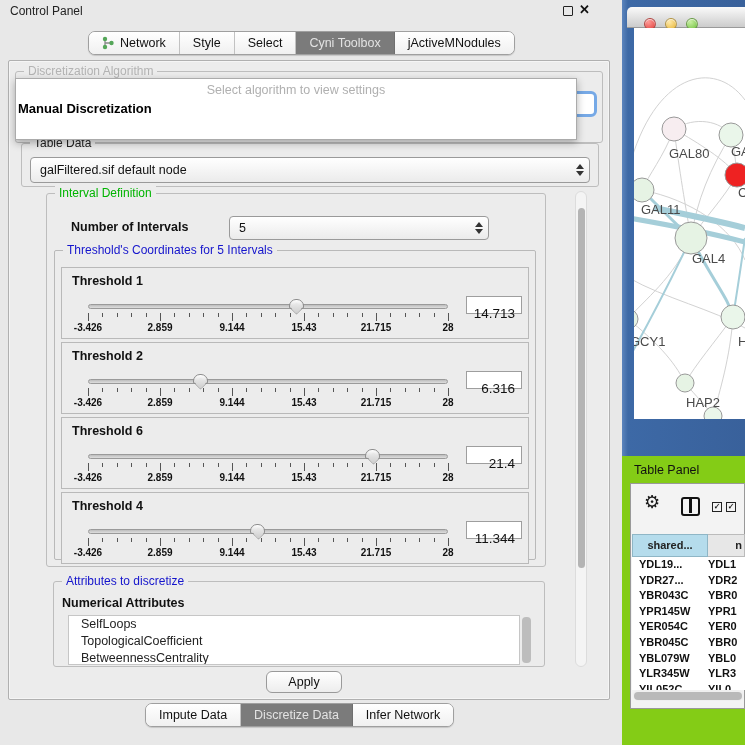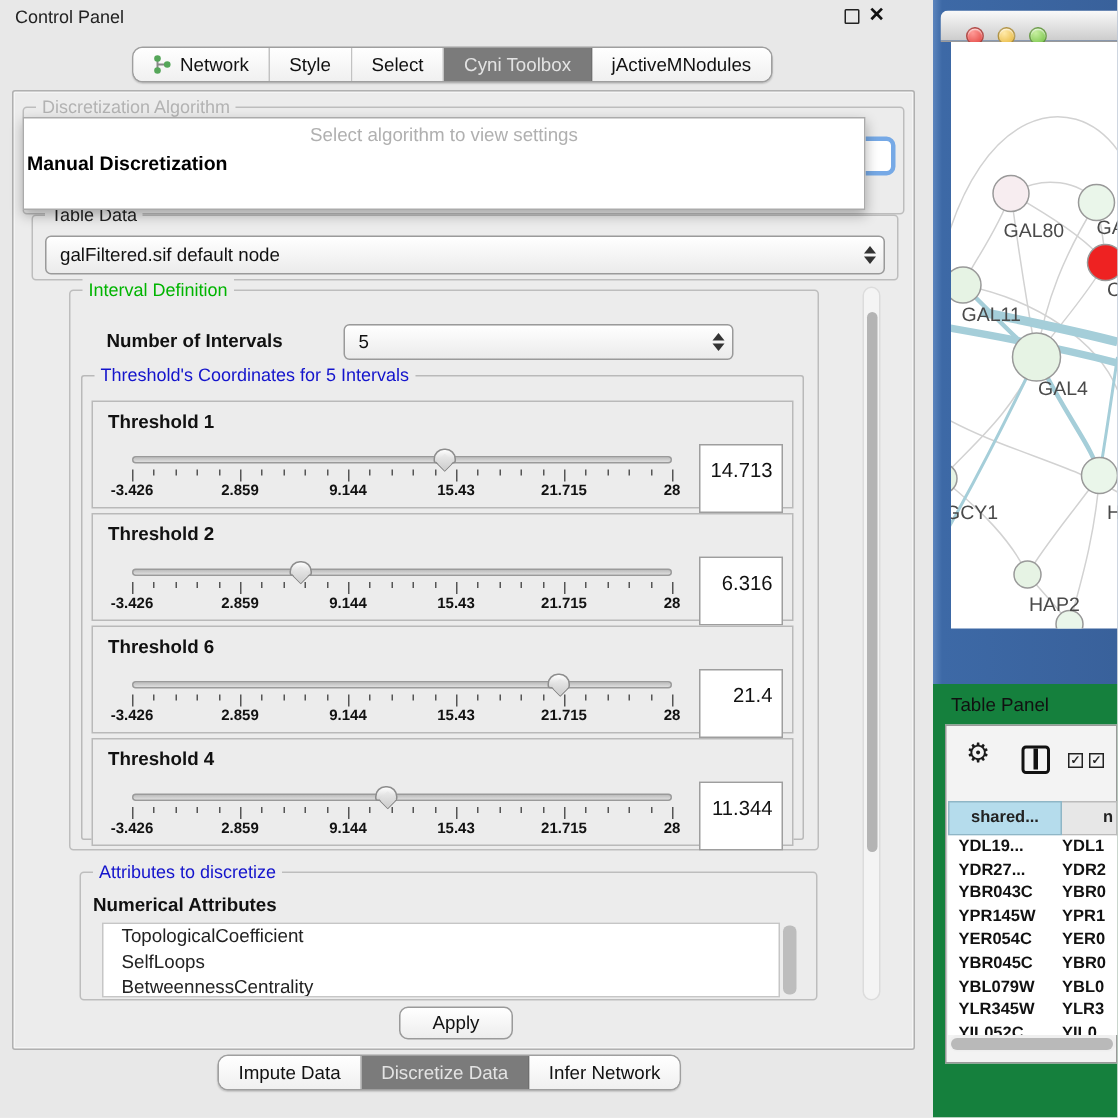--- a/index.html
+++ b/index.html
@@ -65,21 +65,21 @@
   .thumb { position:absolute; top:-1px; width:15px; height:10px; margin-left:-7px;
            background:linear-gradient(#fefefe,#d6d6d6); border:1px solid #8d8d8d; border-radius:7px 7px 2px 2px; z-index:2; }
   .thumb::after { content:""; position:absolute; left:2.5px; top:4px; width:8px; height:8px;
            background:linear-gradient(135deg,#ececec,#cdcdcd); border:1px solid #8d8d8d; border-top:none; border-left:none;
            transform:rotate(45deg); border-radius:1px; }
   .ticks { position:absolute; left:0; top:13px; width:100%; height:8px; }
   .tick { position:absolute; top:0; width:1px; height:4px; background:#555; }
   .tick.major { height:8px; }
   .ticklabels { position:absolute; left:0; top:22px; width:100%; height:12px; }
   .ticklabel { position:absolute; transform:translateX(-50%); font-size:10px; font-weight:bold; color:#111; white-space:nowrap; }
-  .value-field { position:absolute; left:404px; top:28px; width:56px; height:46px; background:#fff; border:1px solid #9e9e9e;
+  .value-field { position:absolute; left:404px; top:28px; width:56px; height:18px; background:#fff; border:1px solid #9e9e9e;
            font-size:13.5px; color:#111; text-align:right; line-height:33px; padding-right:6px; }
 
   .attr-group { left:44px; top:520px; width:492px; height:86px; }
   .attr-title { position:absolute; left:8px; top:14px; font-size:12.5px; font-weight:bold; color:#111; }
   .attr-list { position:absolute; left:14px; top:33px; width:452px; height:50px; background:#fff; border:1px solid #c6c6c6;
            overflow:hidden; }
   .attr-item { font-size:12.5px; color:#222; padding:1px 0 1px 12px; line-height:15px; }
   .attr-scroll { position:absolute; left:468px; top:35px; width:9px; height:46px; background:#bdbdbd; border-radius:4px; }
 
   .apply-btn { left:257px; top:610px; width:76px; height:22px; background:linear-gradient(#ffffff,#ededed);
@@ -93,21 +93,21 @@
   .net-titlebar { position:absolute; left:5px; top:7px; width:118px; height:21px; border-radius:5px 0 0 0;
            background:linear-gradient(#fafafa,#cccccc); border-bottom:1px solid #9a9a9a; }
   .light { position:absolute; top:11px; width:12px; height:12px; border-radius:50%; border:1px solid rgba(0,0,0,0.25);
            box-shadow:inset 0 1px 1px rgba(255,255,255,0.7); }
   .light.red { left:17px; background:radial-gradient(circle at 35% 30%, #ff9a96, #e0403c); }
   .light.yellow { left:38px; background:radial-gradient(circle at 35% 30%, #ffe9a8, #e5b334); }
   .light.green { left:59px; background:radial-gradient(circle at 35% 30%, #c7efa0, #6fbf3e); }
   .net-canvas { position:absolute; left:12px; top:28px; width:111px; height:391px; background:#fff; }
 
   
-  .tp-region { left:622px; top:456px; width:123px; height:289px; background:#15803d; }
+  .tp-region { left:622px; top:456px; width:123px; height:289px; background:#84cc16; }
   .tp-title { position:absolute; left:12px; top:7px; font-size:12.5px; color:#111; }
   .tp-panel { position:absolute; left:8px; top:27px; width:115px; height:226px; background:#f3f3f3; border:1px solid #999; }
   .gear-icon { position:absolute; left:13px; top:7px; font-size:18px; color:#1a1a1a; }
   .split-icon { position:absolute; left:50px; top:13px; width:19px; height:19px; border:2.5px solid #111; border-radius:3px; }
   .split-icon::after { content:""; position:absolute; left:6px; top:0; width:2.5px; height:14px; background:#111; }
   .cb-icon { position:absolute; top:18px; width:10px; height:10px; border:1.5px solid #222; font-size:8px; line-height:8px;
            text-align:center; color:#222; font-weight:bold; }
   .tp-header { position:absolute; left:1px; top:50px; width:113px; height:23px; display:flex; font-size:11px; font-weight:bold; }
   .tp-h1 { width:76px; background:#b5dcec; border:1px solid #8fb6c6; text-align:center; line-height:21px; color:#222; }
   .tp-h2 { flex:1; background:#e7e7e7; border:1px solid #bbb; border-left:none; text-align:right; line-height:21px;
@@ -365,22 +365,22 @@
         </div>
         <div class="value-field">11.344</div>
       </div>
     </div>
   </div>
 
   <div class="group attr-group">
     <span class="group-label lbl-blue">Attributes to discretize</span>
     <span class="attr-title">Numerical Attributes</span>
     <div class="attr-list">
+        <div class="attr-item">SelfLoops</div>
         <div class="attr-item">TopologicalCoefficient</div>
-        <div class="attr-item">SelfLoops</div>
         <div class="attr-item">BetweennessCentrality</div>
       </div>
     <div class="attr-scroll"></div>
   </div>
 
   <div class="abs apply-btn">Apply</div>
 
   <div class="abs main-scrollbar">
     <div class="main-scroll-thumb"></div>
   </div>

